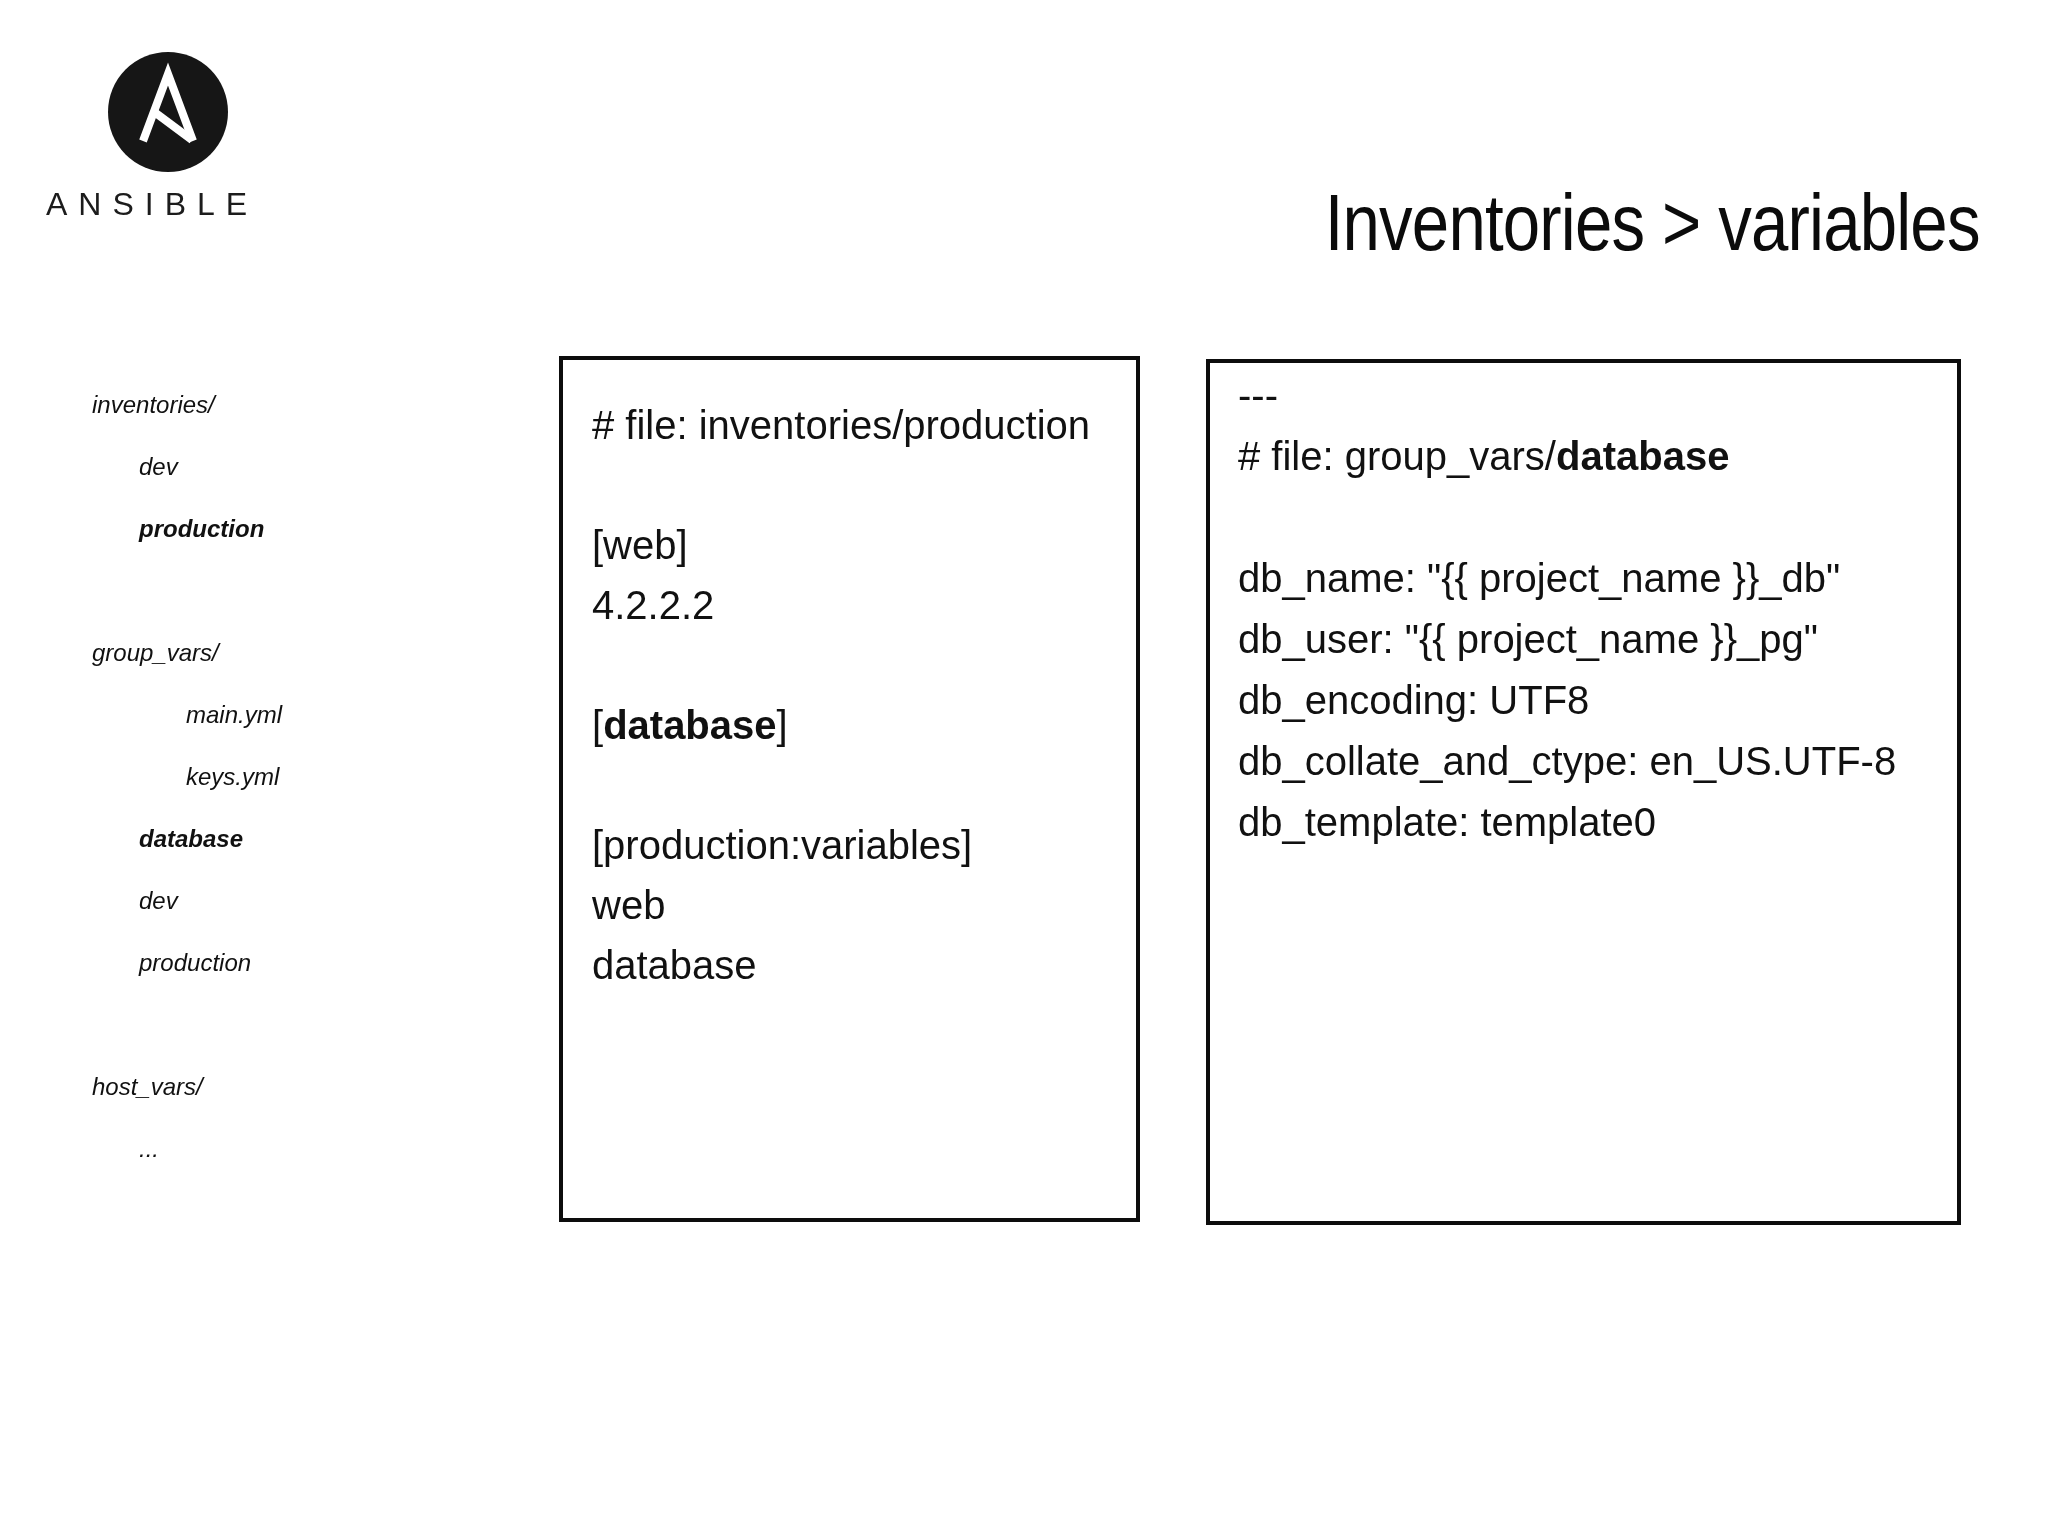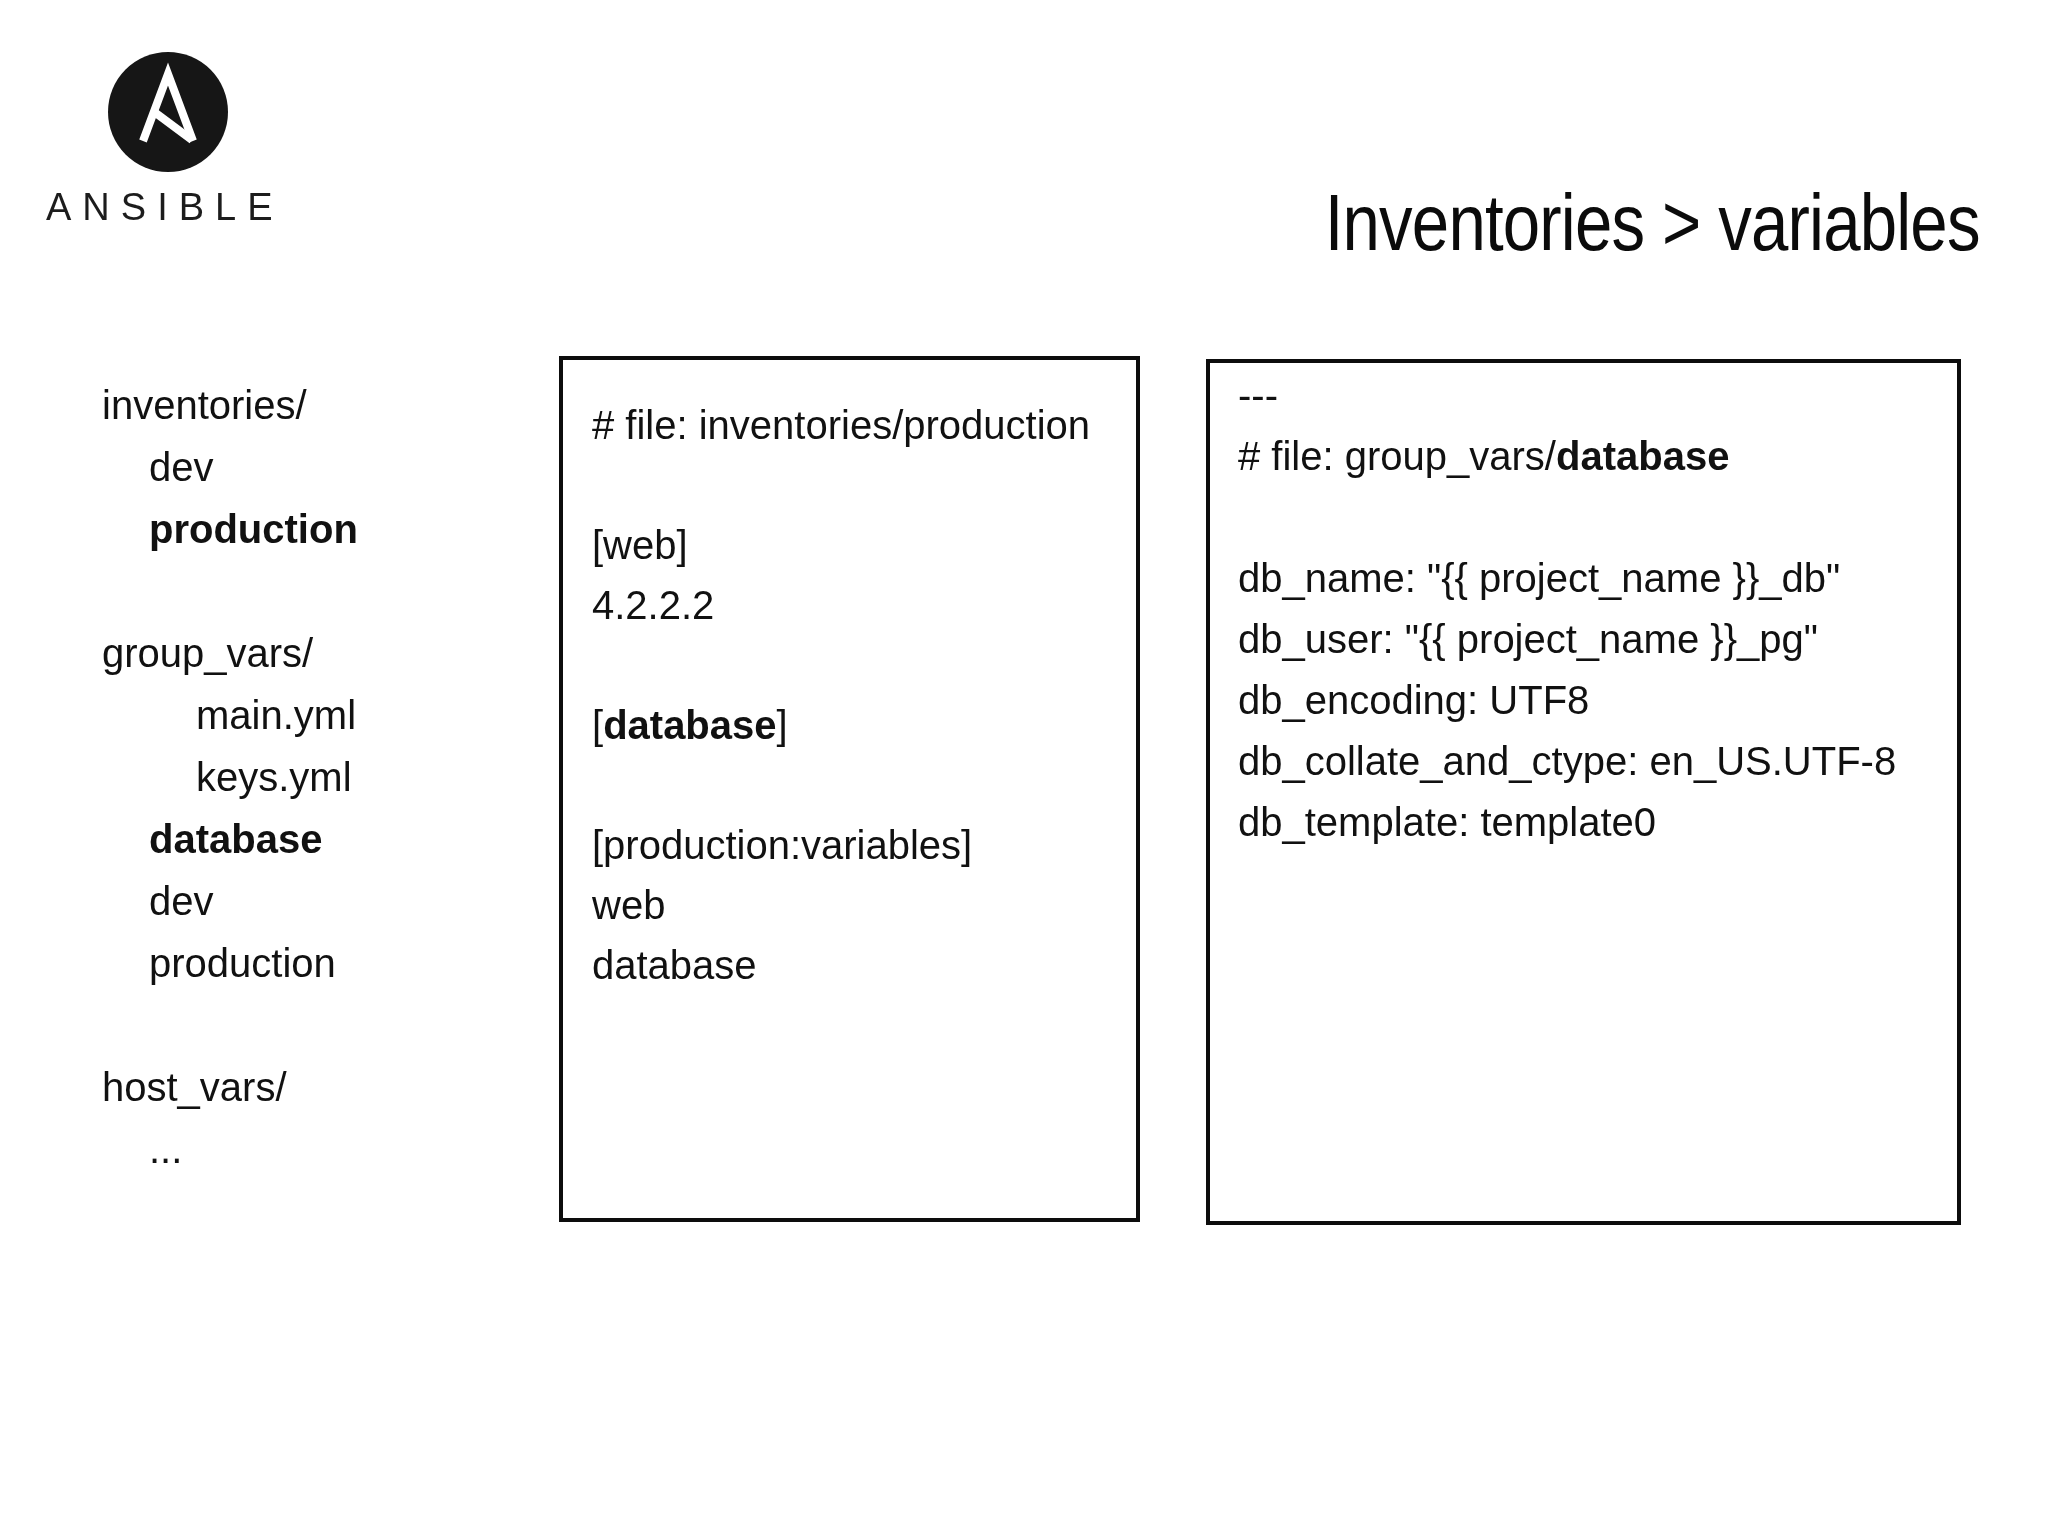--- a/index.html
+++ b/index.html
@@ -24,21 +24,21 @@
     position: absolute;
     left: 107px;
     top: 51px;
     width: 122px;
     height: 122px;
   }
   .logo-text {
     position: absolute;
     left: 46px;
     top: 186px;
-    font-size: 38px;
+    font-size: 32px;
     letter-spacing: 11px;
     font-weight: 400;
     color: #1c1c1c;
     white-space: nowrap;
   }
 
   
   .title {
     position: absolute;
     right: 68px;
@@ -49,23 +49,24 @@
     color: #0b0b0b;
     white-space: nowrap;
     transform: scaleX(0.84);
     transform-origin: 100% 50%;
     letter-spacing: -1px;
   }
 
   
   .file-tree {
     position: absolute;
-    left: 102px;
+    left: 92px;
     top: 374px;
-    font-size: 40px;
+    font-size: 24px;
+    font-style: italic;
   }
   .tree-line {
     height: 62px;
     line-height: 62px;
     white-space: pre;
   }
   .tree-line.bold { font-weight: 700; }
 
   
   .code-box {

